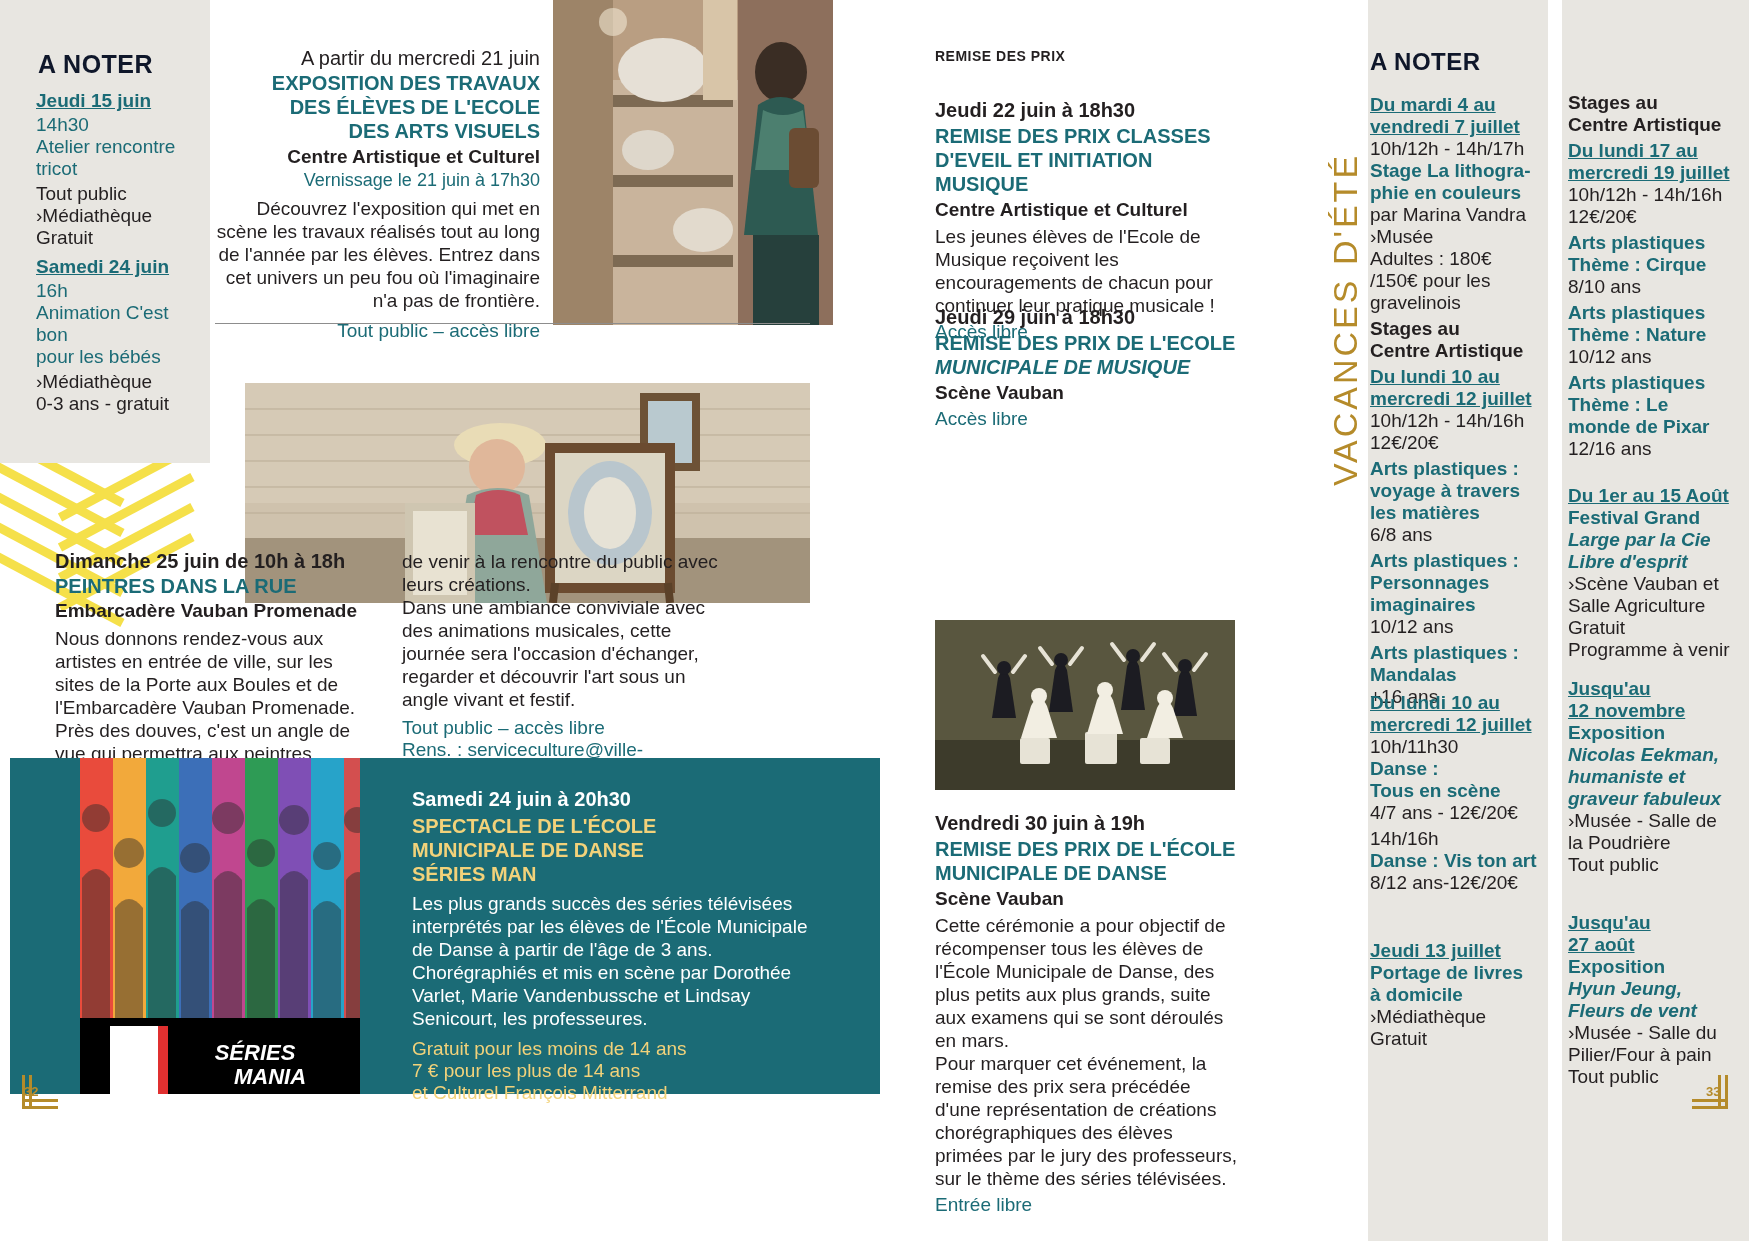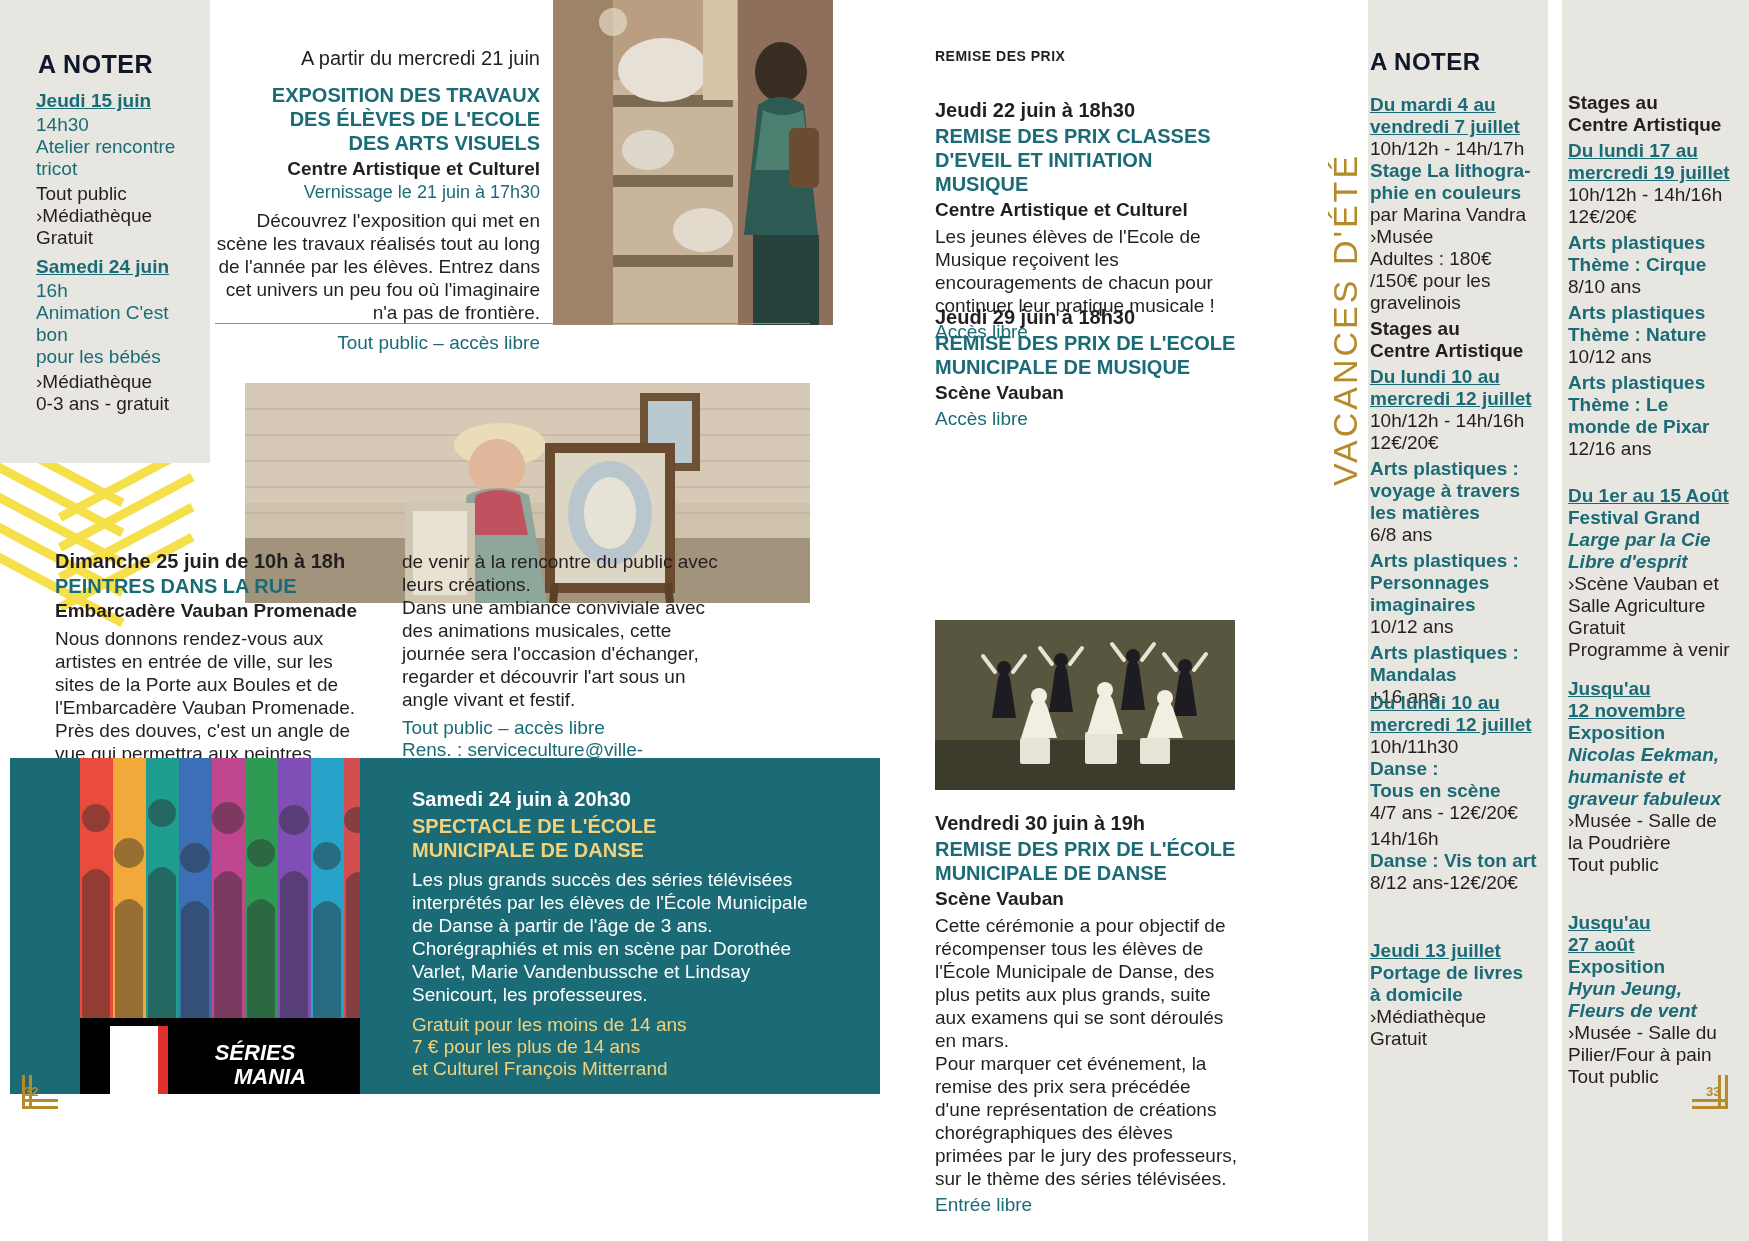--- a/index.html
+++ b/index.html
@@ -128,21 +128,21 @@
       <path d="M210 110 q20 10 40 0 l8 60 h-56 z" fill="#4c7f6f"></path>
       <rect x="236" y="128" width="30" height="60" rx="6" fill="#6b4c33"></rect>
       <rect x="200" y="235" width="66" height="90" fill="#26403c"></rect>
       <rect x="150" y="0" width="34" height="100" fill="#d8c5a8"></rect>
       <circle cx="60" cy="22" r="14" fill="#f0e6d2" opacity=".6"></circle>
     </svg>
   </div>
 
   <div style="position:absolute;left:215px;top:47px;width:325px;text-align:right;">
     <div class="txt19 blk" style="font-size:20px;">A partir du mercredi 21 juin</div>
-    <div class="teal-b" style="font-size:20px;line-height:24px;margin-top:14px;">EXPOSITION DES TRAVAUX</div>
+    <div class="teal-b" style="font-size:20px;line-height:24px;margin-top:2px;">EXPOSITION DES TRAVAUX</div>
     <div class="teal-b" style="font-size:20px;line-height:24px;">DES ÉLÈVES DE L'ECOLE</div>
     <div class="teal-b" style="font-size:20px;line-height:24px;">DES ARTS VISUELS</div>
     <div class="bold" style="font-size:19px;margin-top:3px;">Centre Artistique et Culturel</div>
     <div class="teal" style="font-size:18px;margin-top:2px;">Vernissage le 21 juin à 17h30</div>
     <div class="txt19" style="margin-top:6px;line-height:23px;">Découvrez l'exposition qui met en scène les travaux réalisés tout au long de l'année par les élèves. Entrez dans cet univers un peu fou où l'imaginaire n'a pas de frontière.</div>
     <div class="teal" style="font-size:19px;margin-top:8px;">Tout public – accès libre</div>
   </div>
 
   <div class="rule" style="left:215px;top:323px;width:595px;"></div>
 
@@ -235,20 +235,21 @@
       <rect x="78" y="268" width="10" height="68" fill="#e03030"></rect>
       <text x="175" y="302" font-family="Liberation Sans, sans-serif" font-size="22" font-style="italic" font-weight="bold" fill="#ffffff" text-anchor="middle">SÉRIES</text>
       <text x="190" y="326" font-family="Liberation Sans, sans-serif" font-size="22" font-style="italic" font-weight="bold" fill="#ffffff" text-anchor="middle">MANIA</text>
     </svg>
   </div>
 
   <div style="position:absolute;left:412px;top:788px;width:420px;">
     <div style="font-size:20px;font-weight:bold;color:#ffffff;">Samedi 24 juin à 20h30</div>
     <div style="font-size:20px;font-weight:bold;color:#f2d27a;line-height:24px;margin-top:3px;">SPECTACLE DE L'ÉCOLE</div>
     <div style="font-size:20px;font-weight:bold;color:#f2d27a;line-height:24px;">MUNICIPALE DE DANSE</div>
+    <div style="font-size:20px;font-weight:bold;color:#f2d27a;line-height:24px;">SÉRIES MAN</div>
     <div style="font-size:19px;line-height:23px;color:#ffffff;margin-top:6px;">Les plus grands succès des séries télévisées interprétés par les élèves de l'École Municipale de Danse à partir de l'âge de 3 ans. Chorégraphiés et mis en scène par Dorothée Varlet, Marie Vandenbussche et Lindsay Senicourt, les professeures.</div>
     <div style="font-size:19px;color:#f2d27a;margin-top:8px;">Gratuit pour les moins de 14 ans</div>
     <div style="font-size:19px;color:#f2d27a;">7 € pour les plus de 14 ans</div>
     <div style="font-size:19px;color:#f2d27a;">et Culturel François Mitterrand</div>
   </div>
 
   <div class="corner" style="left:22px;top:1075px;width:36px;height:34px;">
     <i style="left:0;top:0;width:3px;height:34px;"></i>
     <i style="left:7px;top:0;width:3px;height:34px;"></i>
     <i style="left:0;top:31px;width:36px;height:3px;"></i>
@@ -266,21 +267,21 @@
     <div class="teal-b" style="font-size:20px;line-height:24px;">D'EVEIL ET INITIATION</div>
     <div class="teal-b" style="font-size:20px;line-height:24px;">MUSIQUE</div>
     <div class="bold" style="font-size:19px;margin-top:3px;">Centre Artistique et Culturel</div>
     <div class="txt19" style="margin-top:4px;line-height:23px;">Les jeunes élèves de l'Ecole de Musique reçoivent les encouragements de chacun pour continuer leur pratique musicale !</div>
     <div class="teal" style="font-size:19px;margin-top:4px;">Accès libre</div>
   </div>
 
   <div style="position:absolute;left:935px;top:306px;width:305px;">
     <div class="bold" style="font-size:20px;">Jeudi 29 juin à 18h30</div>
     <div class="teal-b" style="font-size:20px;line-height:24px;margin-top:2px;">REMISE DES PRIX DE L'ECOLE</div>
-    <div class="teal-b" style="font-size:20px;line-height:24px;">MUNICIPALE DE MUSIQUE</div>
+    <div class="teal-b" style="font-size:20px;line-height:24px;font-style:italic;">MUNICIPALE DE MUSIQUE</div>
     <div class="bold" style="font-size:19px;margin-top:3px;">Scène Vauban</div>
     <div class="teal" style="font-size:19px;margin-top:4px;">Accès libre</div>
   </div>
 
   <div class="img" style="left:935px;top:620px;width:300px;height:170px;">
     <svg width="300" height="170" viewBox="0 0 300 170" xmlns="http://www.w3.org/2000/svg">
       <rect width="300" height="170" fill="#59563f"></rect>
       <rect y="120" width="300" height="50" fill="#3d3b2b"></rect>
       <g fill="#e7e3d6">
         <rect x="85" y="118" width="30" height="26" rx="2"></rect>

